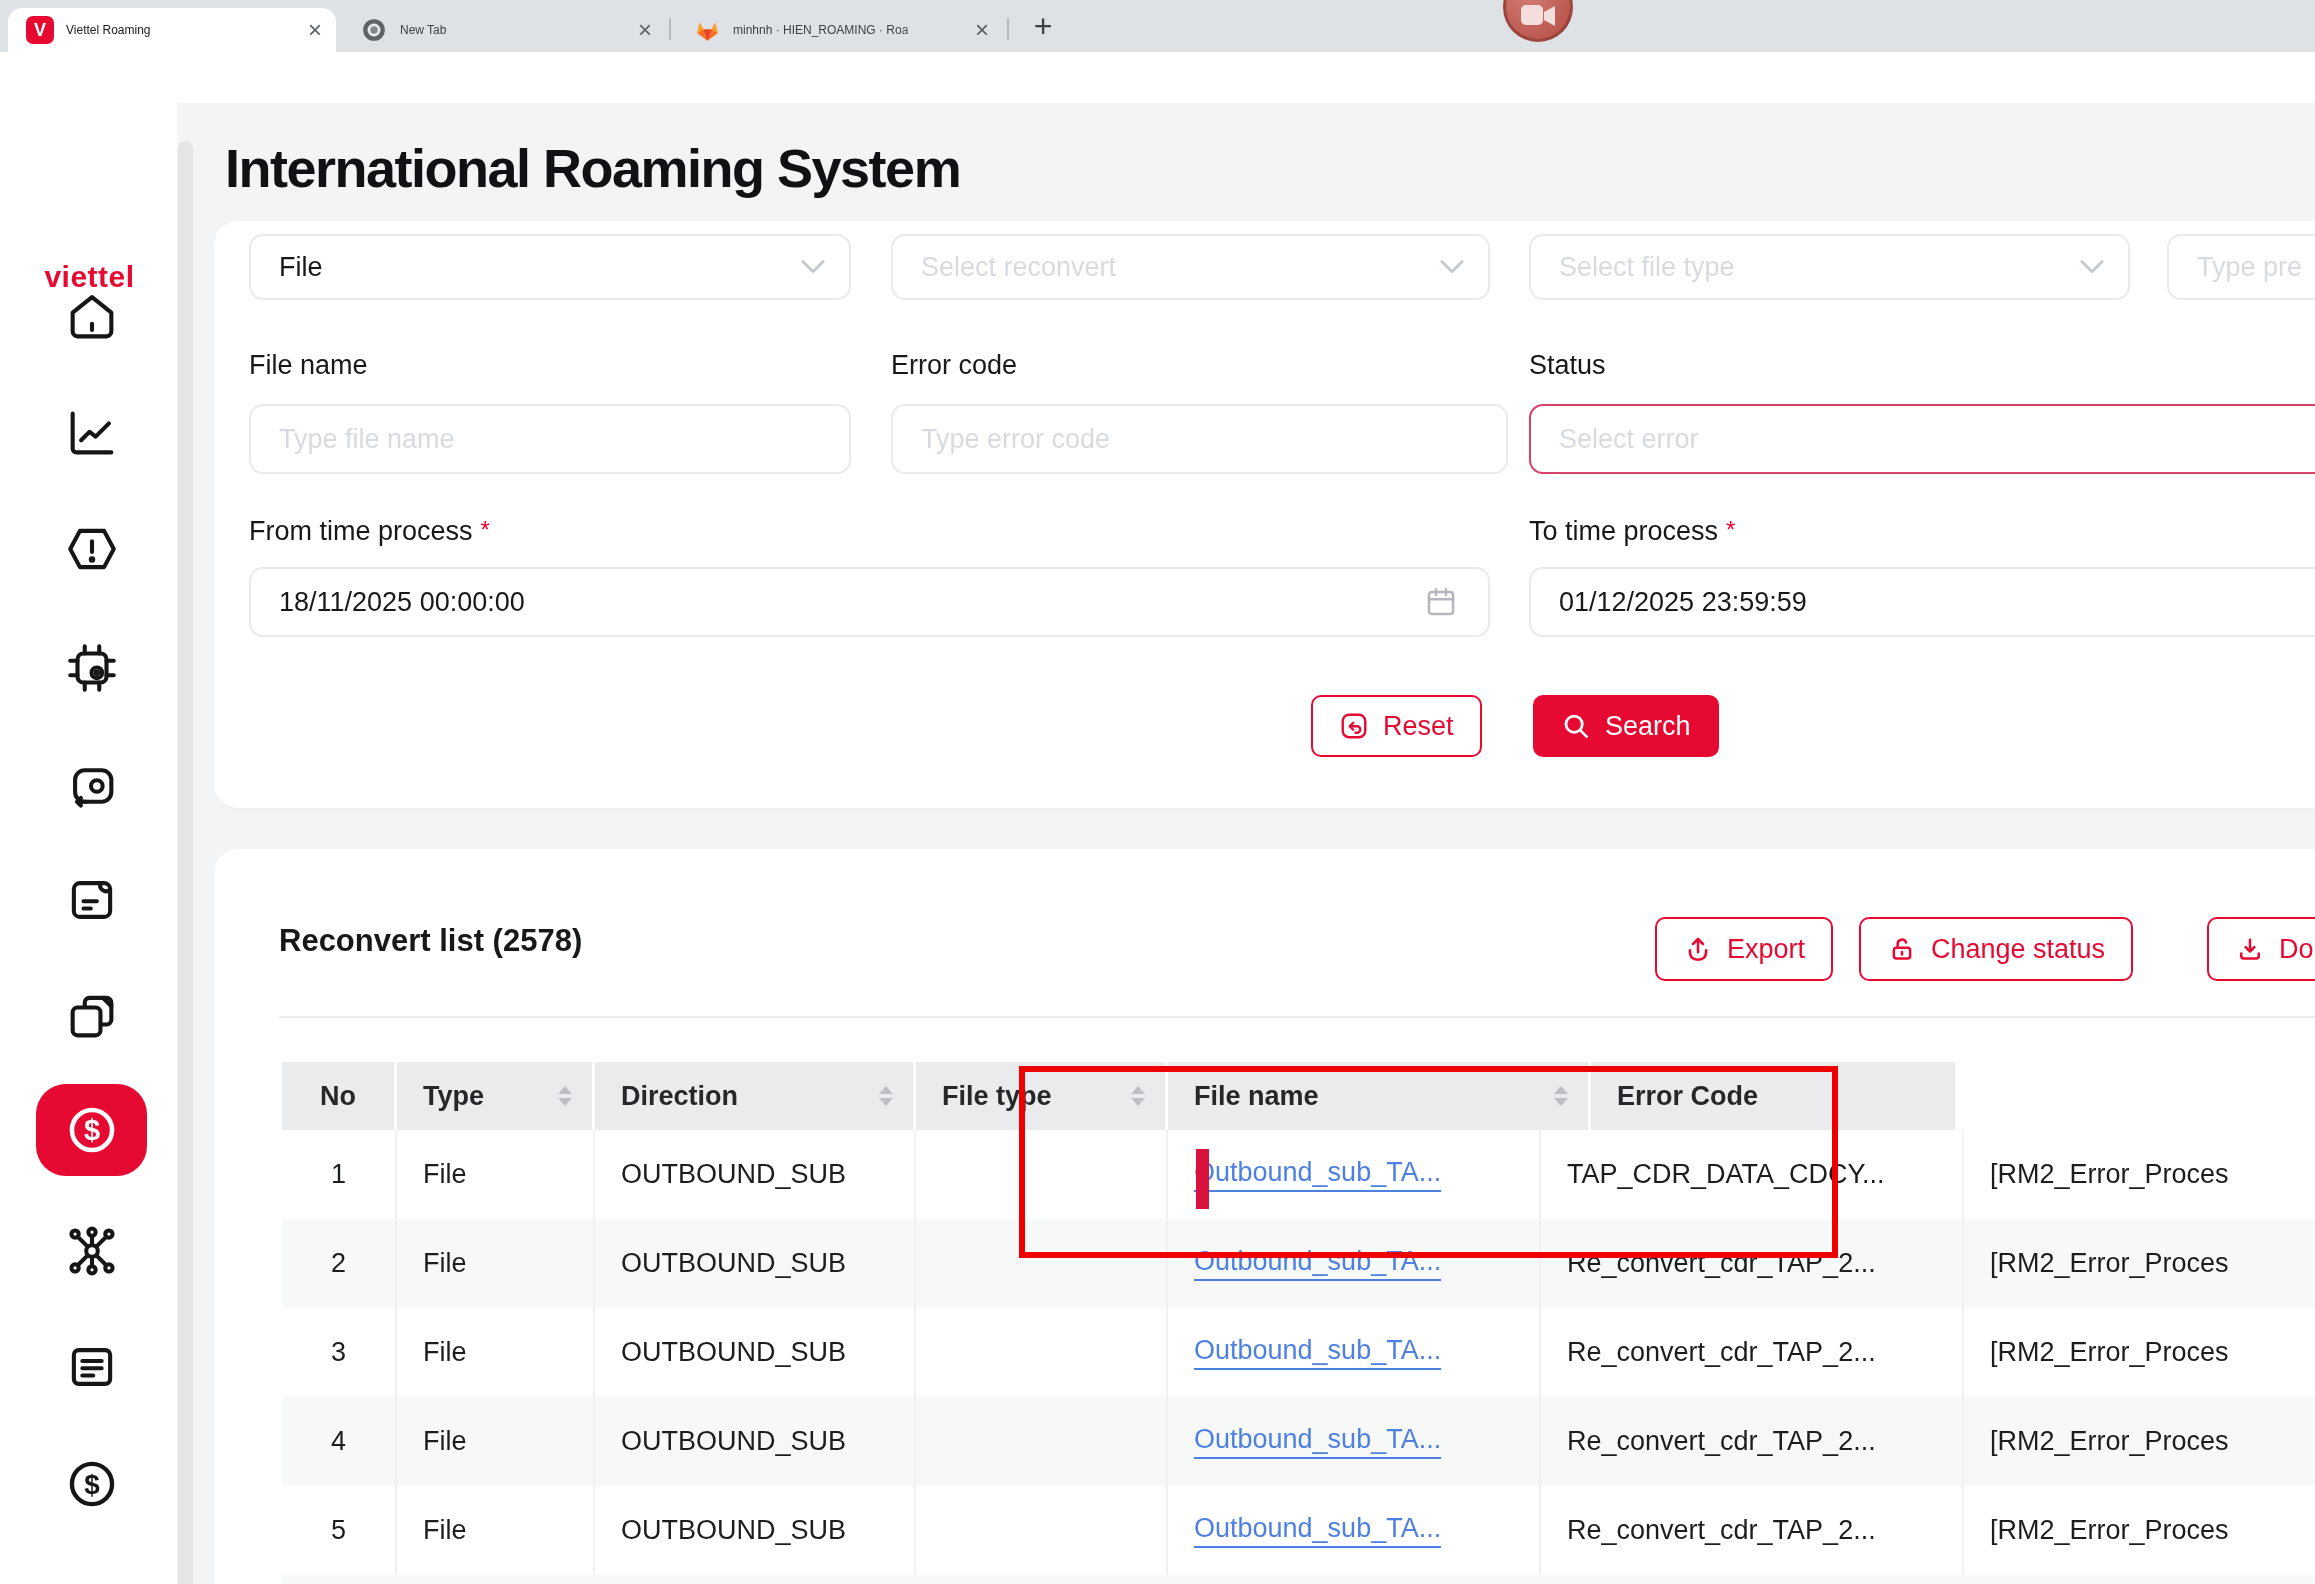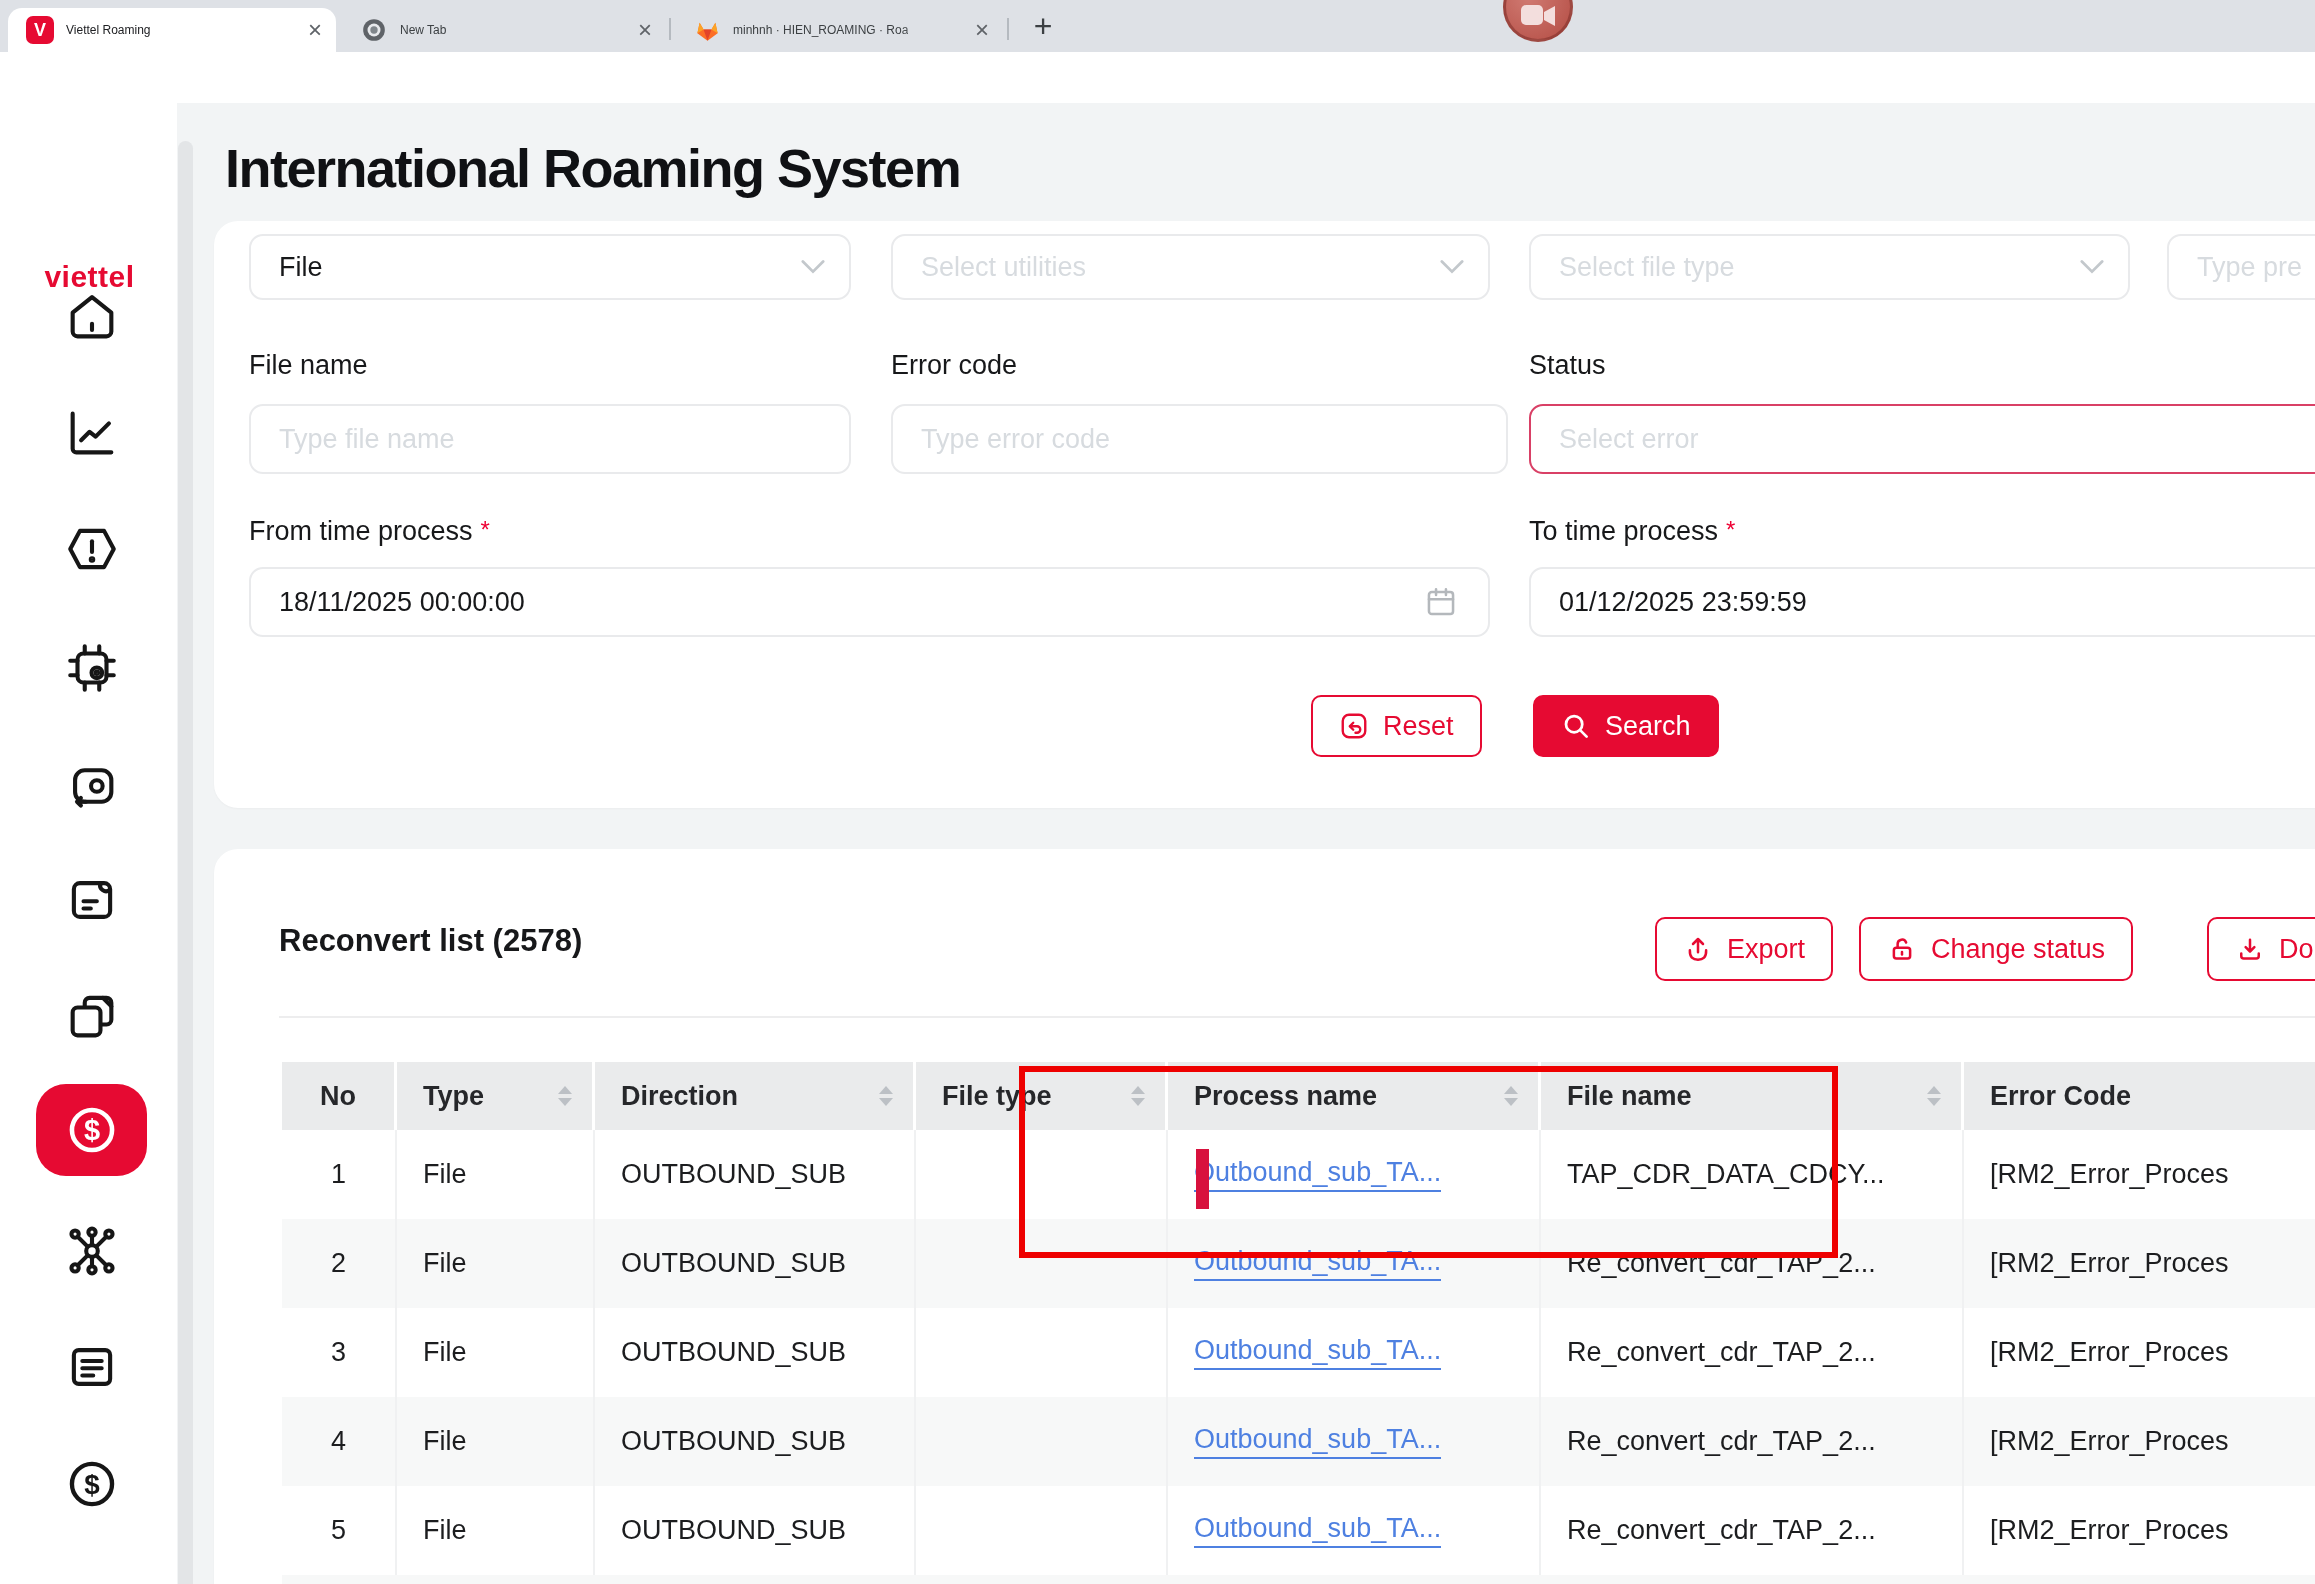--- a/index.html
+++ b/index.html
@@ -221,21 +221,21 @@
   <div class="page-title">International Roaming System</div>
 
   <div class="card card1">
     <div class="fld" style="left:35px; top:13px; width:602px;">
       <span class="val">File</span>
       <svg class="chev" width="24" height="15" viewBox="0 0 26 16">
           <path d="M2 2 13 13 24 2" stroke="#c3c8cc" stroke-width="3" fill="none" stroke-linecap="round"></path>
         </svg>
     </div>
     <div class="fld" style="left:677px; top:13px; width:599px;">
-      <span class="ph">Select utilities</span>
+      <span class="ph">Select reconvert</span>
       <svg class="chev" width="24" height="15" viewBox="0 0 26 16">
           <path d="M2 2 13 13 24 2" stroke="#c3c8cc" stroke-width="3" fill="none" stroke-linecap="round"></path>
         </svg>
     </div>
     <div class="fld" style="left:1315px; top:13px; width:601px;">
       <span class="ph">Select file type</span>
       <svg class="chev" width="24" height="15" viewBox="0 0 26 16">
           <path d="M2 2 13 13 24 2" stroke="#c3c8cc" stroke-width="3" fill="none" stroke-linecap="round"></path>
         </svg>
     </div>
@@ -334,27 +334,20 @@
         </div>
       <div class="th c2">
           <span>Direction</span>
           <span class="sort">
             <i class="up"></i>
             <i class="dn"></i>
           </span>
         </div>
       <div class="th c3">
           <span>File type</span>
-          <span class="sort">
-            <i class="up"></i>
-            <i class="dn"></i>
-          </span>
-        </div>
-      <div class="th c4">
-          <span>Process name</span>
           <span class="sort">
             <i class="up"></i>
             <i class="dn"></i>
           </span>
         </div>
       <div class="th c5">
           <span>File name</span>
           <span class="sort">
             <i class="up"></i>
             <i class="dn"></i>

